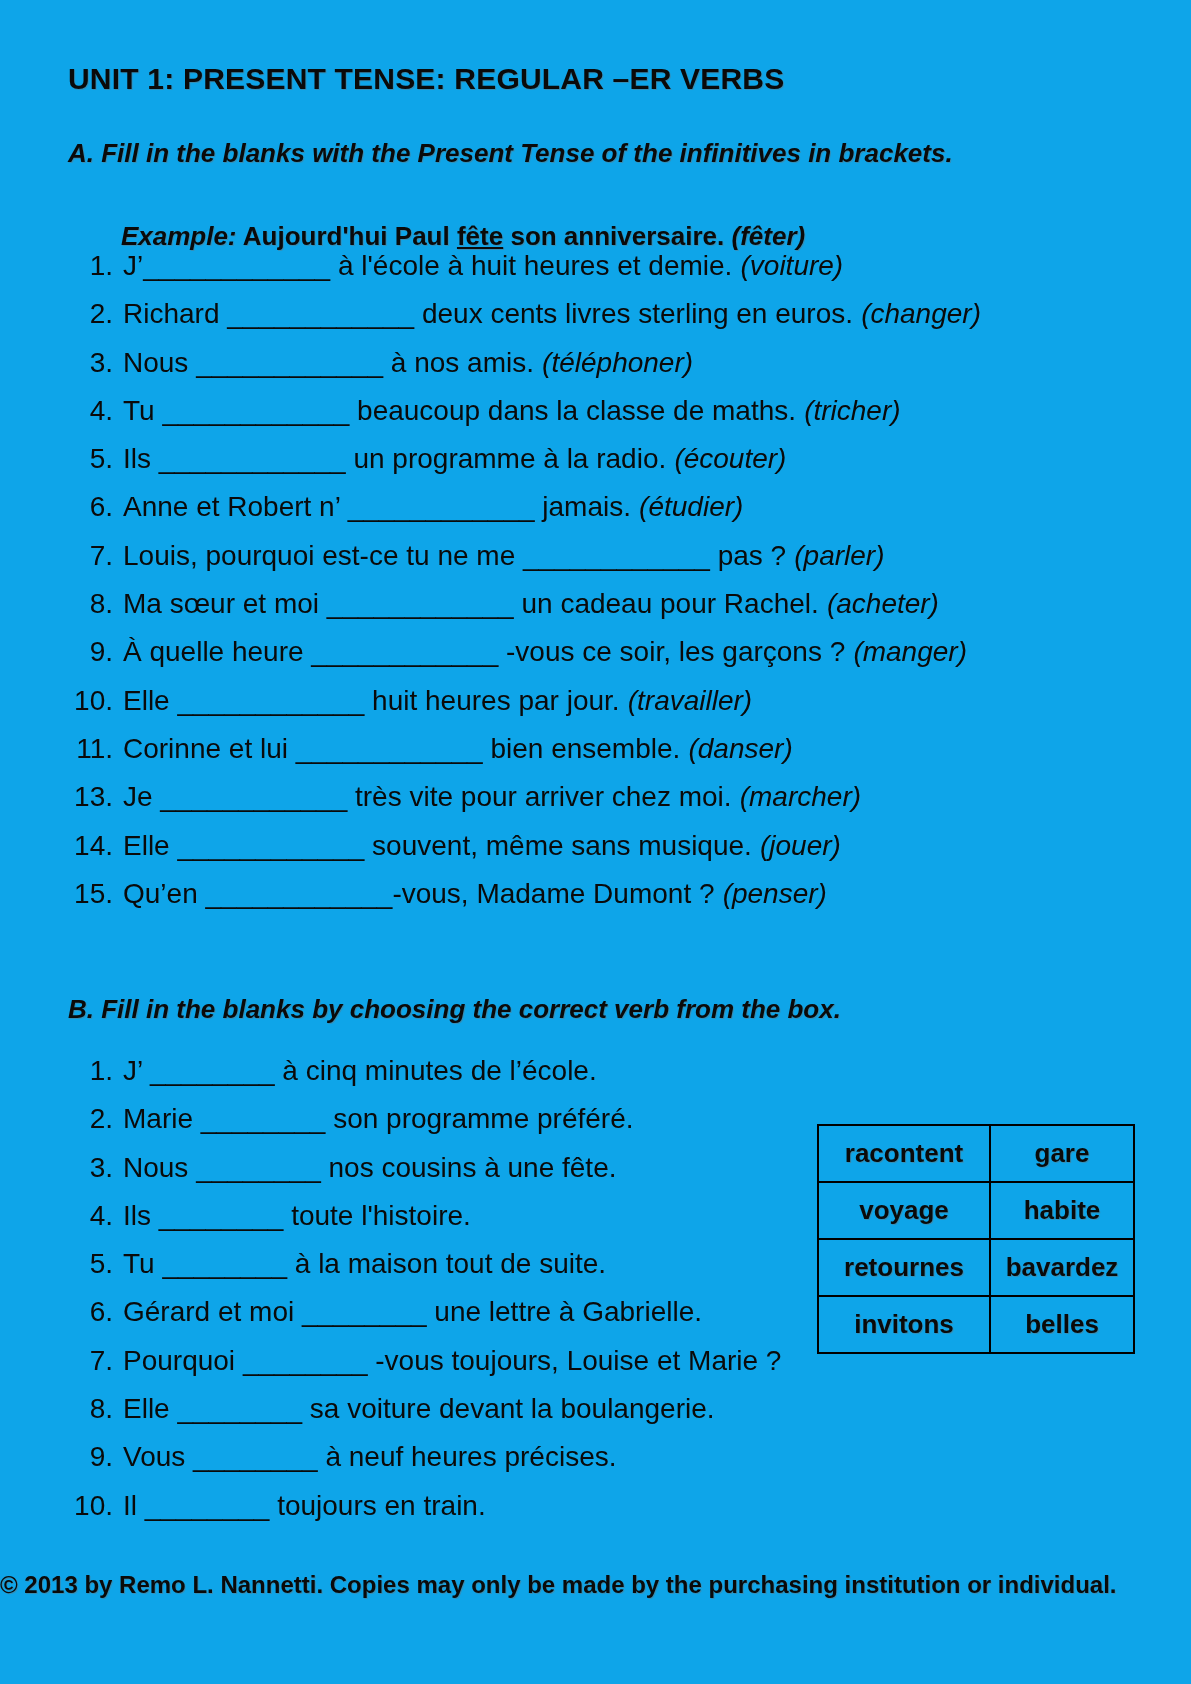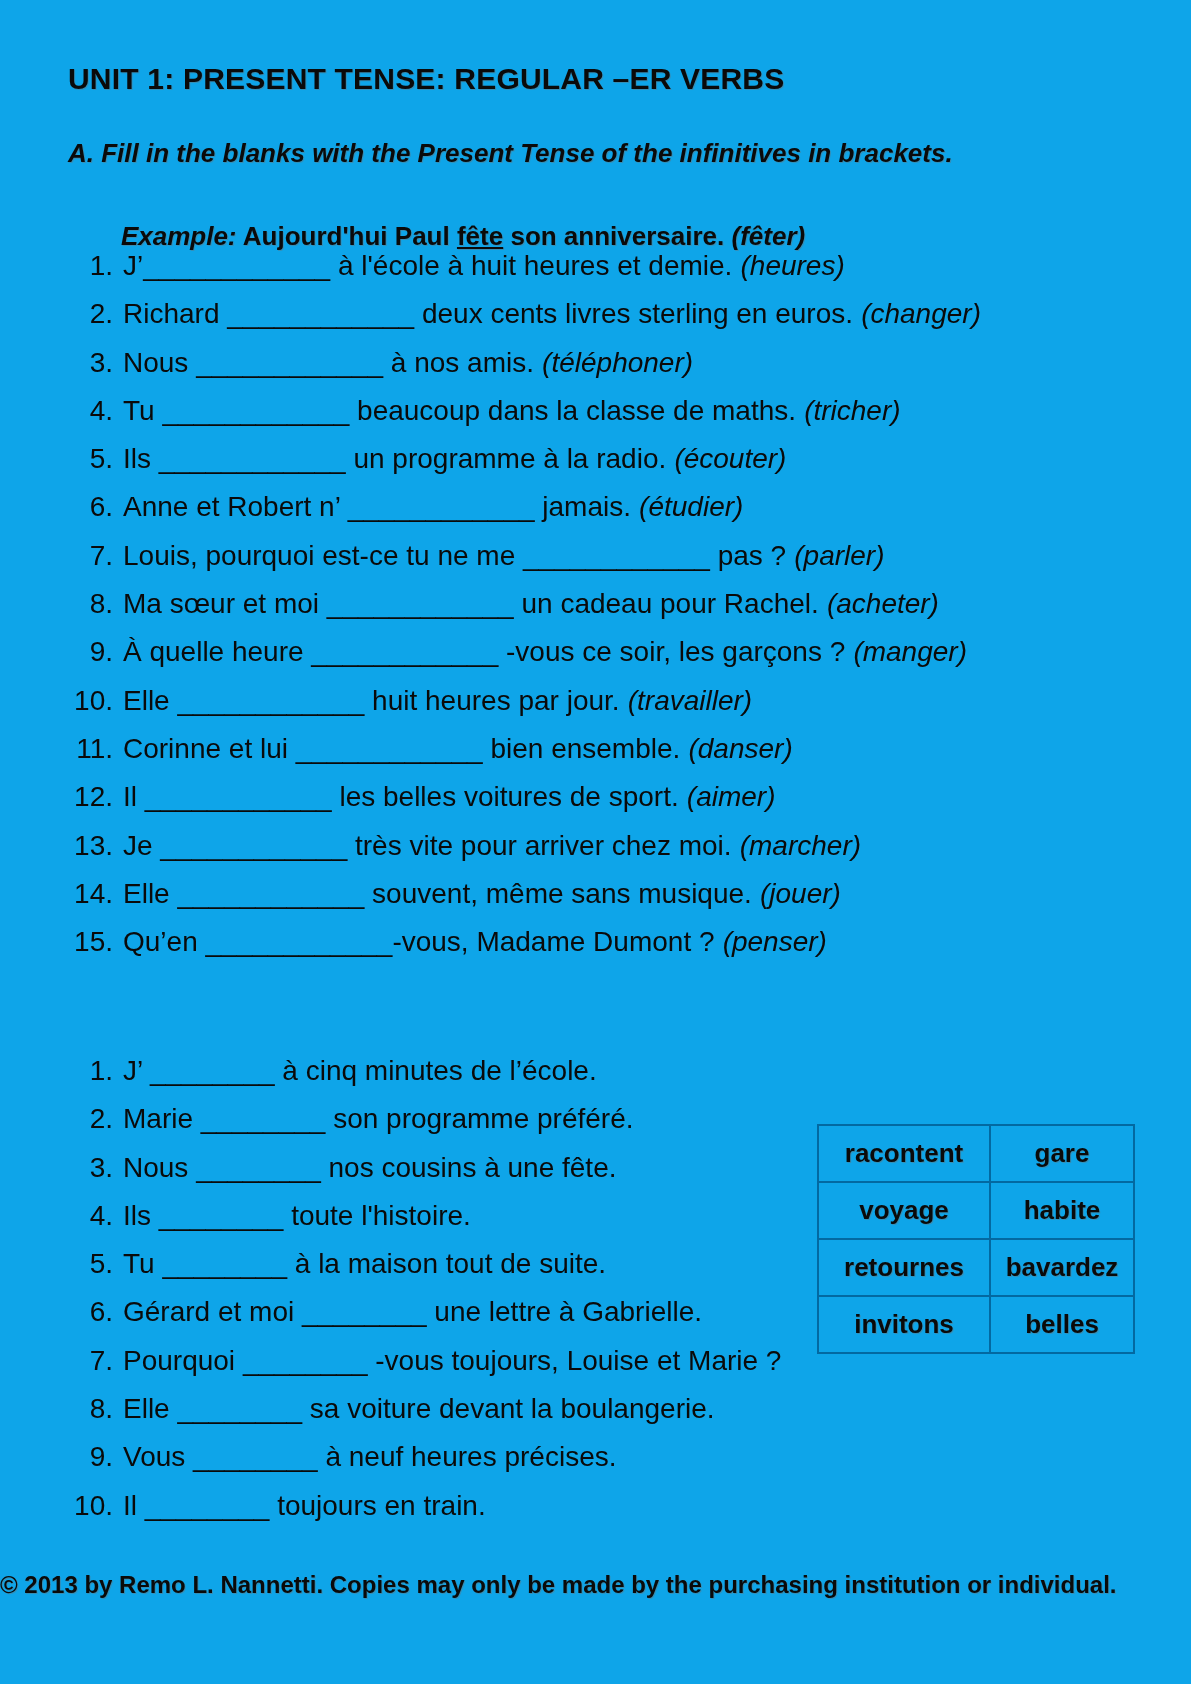--- a/index.html
+++ b/index.html
@@ -63,21 +63,21 @@
   }
   .item .text { margin-left: 10px; }
   .item .verb { font-style: italic; margin-left: 0.29em; }
 
   .word-box {
     position: absolute;
     left: 817px; top: 1124px;
     border-collapse: collapse;
   }
   .word-box td {
-    border: 2px solid #0369a1;
+    border: 2px solid #000000;
     height: 55px;
     font-size: 26px;
     font-weight: bold;
     text-align: center;
     vertical-align: middle;
     padding: 0 6px;
     text-shadow: 1px 1px 0 rgba(110,110,110,0.4);
   }
   .word-box td:first-child  { width: 158px; }
   .word-box td:last-child   { width: 130px; }
@@ -99,37 +99,37 @@
 
   <div class="title shadowed">UNIT 1: PRESENT TENSE: REGULAR –ER VERBS</div>
 
   <div class="heading heading-a shadowed">A. Fill in the blanks with the Present Tense of the infinitives in brackets.</div>
 
   <div class="example shadowed">
     <span class="ex-label">Example:</span><span class="ex-pre"> Aujourd'hui Paul </span><span class="ex-underlined">fête</span><span class="ex-post"> son anniversaire. </span><span class="ex-verb">(fêter)</span>
   </div>
 
   <div class="list list-a" id="list-a">
-      <div class="item"><span class="num">1.</span><span class="text"><span class="pre">J’</span><span class="blank">____________</span><span class="post"> à l'école à huit heures et demie.</span><span class="verb">(heures)</span></span></div>
+      <div class="item"><span class="num">1.</span><span class="text"><span class="pre">J’</span><span class="blank">____________</span><span class="post"> à l'école à huit heures et demie.</span><span class="verb">(voiture)</span></span></div>
       <div class="item"><span class="num">2.</span><span class="text"><span class="pre">Richard </span><span class="blank">____________</span><span class="post"> deux cents livres sterling en euros.</span><span class="verb">(changer)</span></span></div>
       <div class="item"><span class="num">3.</span><span class="text"><span class="pre">Nous </span><span class="blank">____________</span><span class="post"> à nos amis.</span><span class="verb">(téléphoner)</span></span></div>
       <div class="item"><span class="num">4.</span><span class="text"><span class="pre">Tu </span><span class="blank">____________</span><span class="post"> beaucoup dans la classe de maths.</span><span class="verb">(tricher)</span></span></div>
       <div class="item"><span class="num">5.</span><span class="text"><span class="pre">Ils </span><span class="blank">____________</span><span class="post"> un programme à la radio.</span><span class="verb">(écouter)</span></span></div>
       <div class="item"><span class="num">6.</span><span class="text"><span class="pre">Anne et Robert n’ </span><span class="blank">____________</span><span class="post"> jamais.</span><span class="verb">(étudier)</span></span></div>
       <div class="item"><span class="num">7.</span><span class="text"><span class="pre">Louis, pourquoi est-ce tu ne me </span><span class="blank">____________</span><span class="post"> pas ?</span><span class="verb">(parler)</span></span></div>
       <div class="item"><span class="num">8.</span><span class="text"><span class="pre">Ma sœur et moi </span><span class="blank">____________</span><span class="post"> un cadeau pour Rachel.</span><span class="verb">(acheter)</span></span></div>
       <div class="item"><span class="num">9.</span><span class="text"><span class="pre">À quelle heure </span><span class="blank">____________</span><span class="post"> -vous ce soir, les garçons ?</span><span class="verb">(manger)</span></span></div>
       <div class="item"><span class="num">10.</span><span class="text"><span class="pre">Elle </span><span class="blank">____________</span><span class="post"> huit heures par jour.</span><span class="verb">(travailler)</span></span></div>
       <div class="item"><span class="num">11.</span><span class="text"><span class="pre">Corinne et lui </span><span class="blank">____________</span><span class="post"> bien ensemble.</span><span class="verb">(danser)</span></span></div>
-      <div class="item"><span class="num">12.</span><span class="text"><span class="pre">Il </span><span class="blank">____________</span><span class="post"> les belles voitures de sport.</span><span class="verb">(aimer)</span></span></div>
       <div class="item"><span class="num">13.</span><span class="text"><span class="pre">Je </span><span class="blank">____________</span><span class="post"> très vite pour arriver chez moi.</span><span class="verb">(marcher)</span></span></div>
       <div class="item"><span class="num">14.</span><span class="text"><span class="pre">Elle </span><span class="blank">____________</span><span class="post"> souvent, même sans musique.</span><span class="verb">(jouer)</span></span></div>
       <div class="item"><span class="num">15.</span><span class="text"><span class="pre">Qu’en </span><span class="blank">____________</span><span class="post">-vous, Madame Dumont ?</span><span class="verb">(penser)</span></span></div>
     </div>
 
+  <div class="heading heading-b shadowed">B. Fill in the blanks by choosing the correct verb from the box.</div>
 
   <div class="list list-b" id="list-b">
       <div class="item"><span class="num">1.</span><span class="text"><span class="pre">J’ </span><span class="blank">________</span><span class="post"> à cinq minutes de l’école.</span></span></div>
       <div class="item"><span class="num">2.</span><span class="text"><span class="pre">Marie </span><span class="blank">________</span><span class="post"> son programme préféré.</span></span></div>
       <div class="item"><span class="num">3.</span><span class="text"><span class="pre">Nous </span><span class="blank">________</span><span class="post"> nos cousins à une fête.</span></span></div>
       <div class="item"><span class="num">4.</span><span class="text"><span class="pre">Ils </span><span class="blank">________</span><span class="post"> toute l'histoire.</span></span></div>
       <div class="item"><span class="num">5.</span><span class="text"><span class="pre">Tu </span><span class="blank">________</span><span class="post"> à la maison tout de suite.</span></span></div>
       <div class="item"><span class="num">6.</span><span class="text"><span class="pre">Gérard et moi </span><span class="blank">________</span><span class="post"> une lettre à Gabrielle.</span></span></div>
       <div class="item"><span class="num">7.</span><span class="text"><span class="pre">Pourquoi </span><span class="blank">________</span><span class="post"> -vous toujours, Louise et Marie ?</span></span></div>
       <div class="item"><span class="num">8.</span><span class="text"><span class="pre">Elle </span><span class="blank">________</span><span class="post"> sa voiture devant la boulangerie.</span></span></div>

